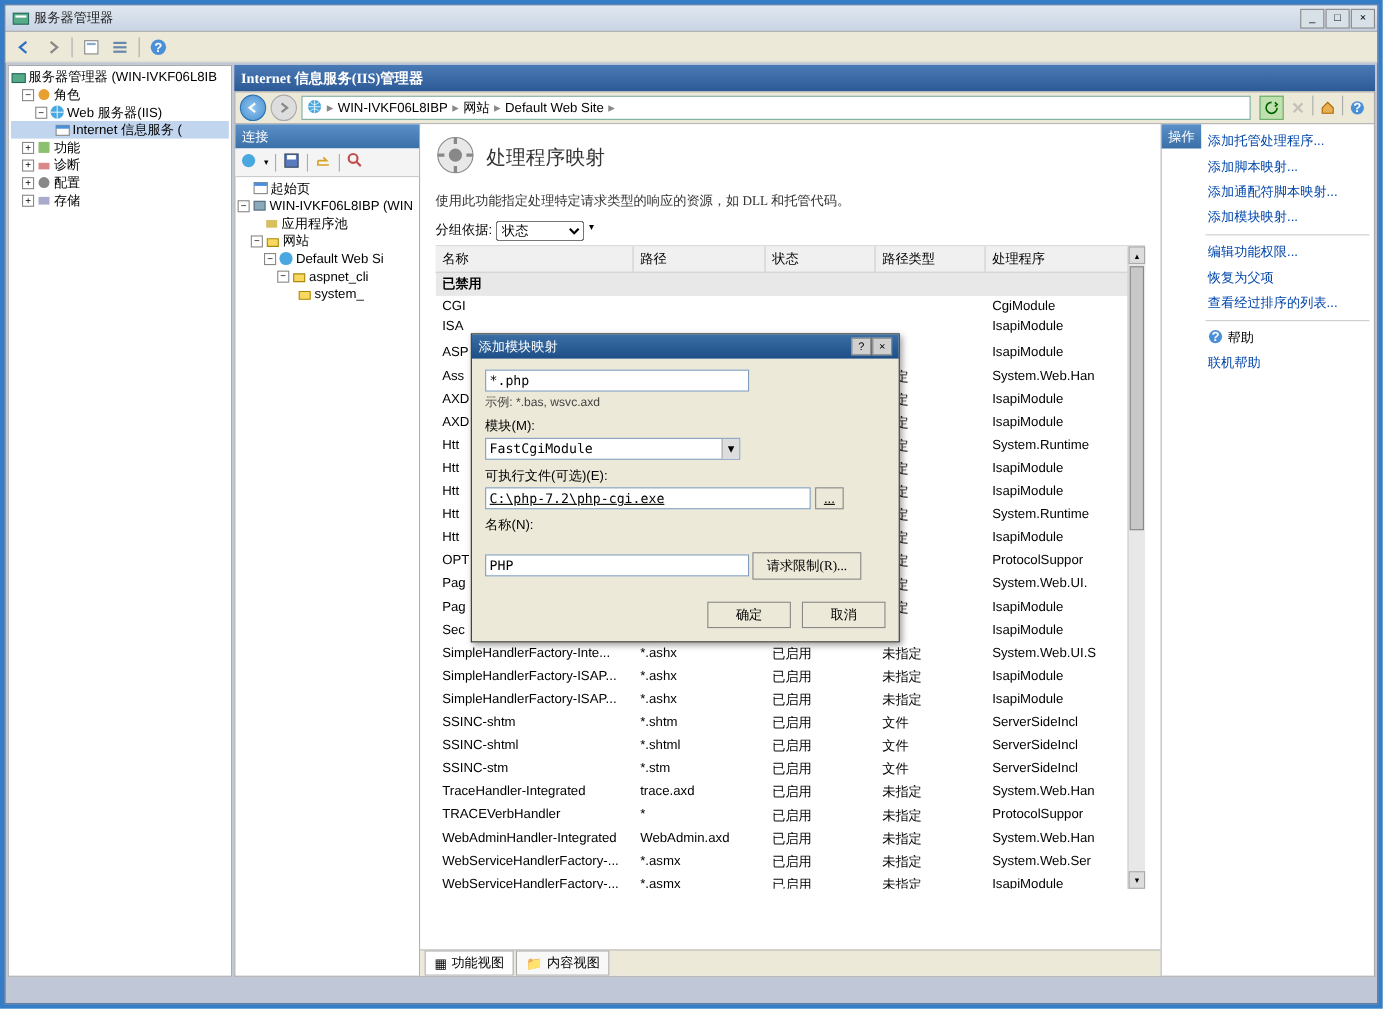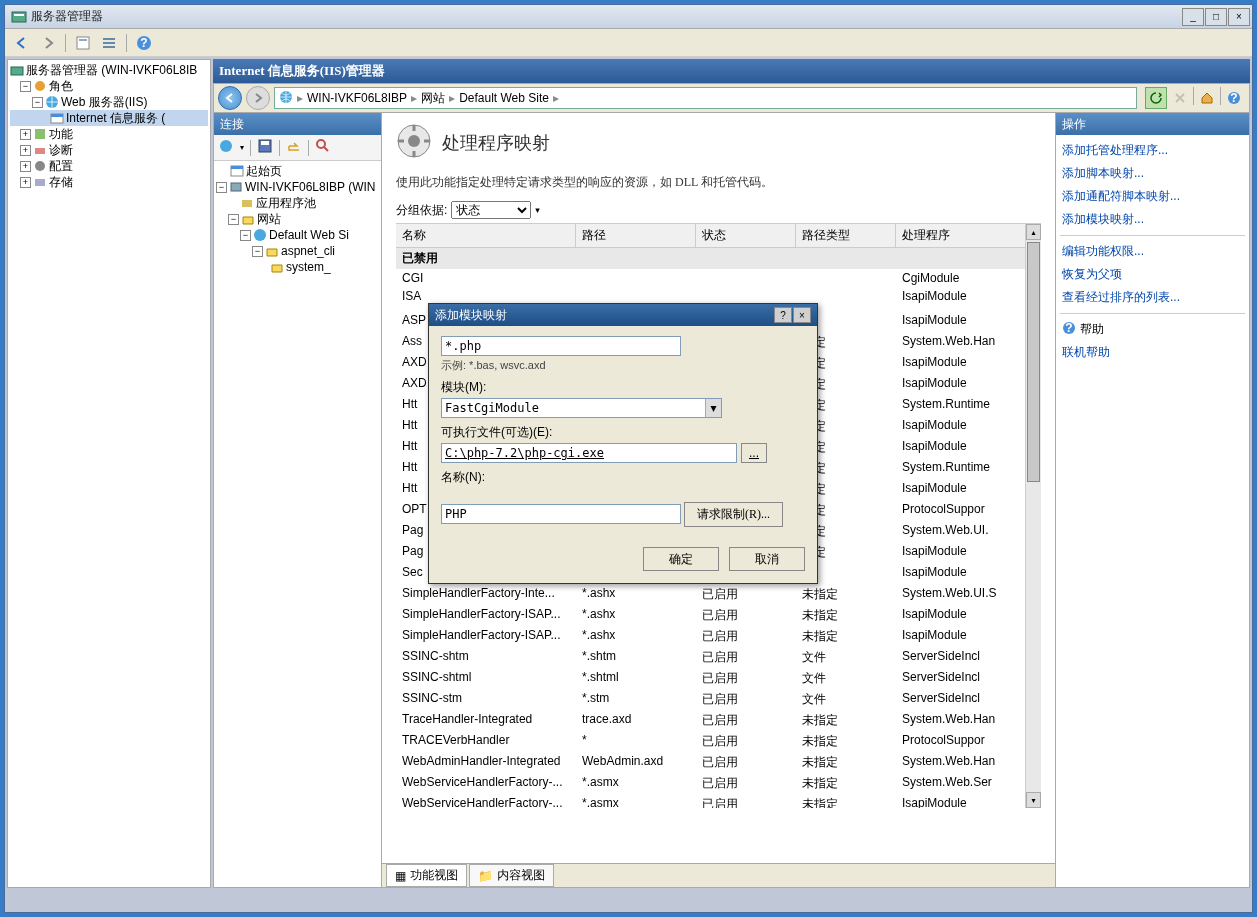--- a/index.html
+++ b/index.html
@@ -34,46 +34,46 @@
 .iis-body { flex: 1; display: flex; border: 1px solid #aaa; border-top: none; background: #fff; }
 .conn-pane { width: 168px; border-right: 1px solid #aaa; display: flex; flex-direction: column; }
 .pane-header { height: 22px; background: linear-gradient(#5a8fc7,#3a6fa7); color: #fff; display: flex; align-items: center; padding: 0 6px; font-size:12px;}
 .conn-toolbar { height: 26px; border-bottom: 1px solid #ccc; display: flex; align-items: center; padding: 0 4px; gap:6px; background:#f4f4f4;}
 .conn-tree { flex:1; padding:2px; font-family: SimSun, monospace; font-size:12px; line-height:16px; white-space:nowrap; overflow:hidden;}
 .center-pane { flex: 1; display: flex; flex-direction: column; position: relative; overflow:hidden;}
 .center-content { flex:1; padding: 10px 14px; overflow:hidden; background:#fff; position:relative;}
 .feature-title { display:flex; align-items:center; gap:10px; }
 .feature-title h2 { font-size: 18px; color:#333; font-weight:normal;}
 .feature-desc { margin: 12px 0 10px 0; color:#333; font-family: SimSun;}
-.group-row { display:flex; align-items:center; gap:4px; margin-bottom:4px;}
+.group-row { display:flex; gap:4px; margin-bottom:4px;}
 .group-row select { font-family: SimSun; font-size:12px; width:80px;}
 .grid { border-top:1px solid #ccc; }
 .grid-head { display:flex; background:#f0f0f0; border-bottom:1px solid #ccc;}
 .grid-head div { padding:3px 6px; border-right:1px solid #ccc; font-family:SimSun;}
 .col-name{width:180px;} .col-path{width:120px;} .col-state{width:100px;} .col-ptype{width:100px;} .col-handler{flex:1;}
 .grid-body { font-family: monospace; font-size:12px; position:relative;}
 .grid-section { background:#e8e8e8; padding:2px 6px; font-family:SimSun; font-weight:bold;}
 .grid-row { display:flex; padding:1px 0;}
 .grid-row div { padding:1px 6px; overflow:hidden; text-overflow:ellipsis; white-space:nowrap;}
 .tabs-bottom { height:24px; border-top:1px solid #aaa; background:#ece9d8; display:flex; align-items:center; padding:0 4px; gap:2px;}
 .tab-btn { padding:2px 8px; border:1px solid #aaa; background:#f8f8f8; font-family:SimSun; display:flex;align-items:center;gap:4px;}
-.actions-pane { width:194px; border-left:1px solid #aaa; display:flex; flex-direction:column;}
+.actions-pane { width:194px; border-left:1px solid #aaa; display:flex; flex-direction:row;}
 .actions-body { flex:1; padding:4px; font-family:SimSun; font-size:12px;}
 .action-link { color:#0046aa; padding:3px 2px; cursor:pointer;}
 .action-sep { border-top:1px solid #ccc; margin:4px 0;}
 .action-head { display:flex;align-items:center;gap:4px;padding:3px 2px;}
 
 .modal { position:absolute; left:428px; top:303px; width:390px; background:#ece9d8; border:1px solid #333; box-shadow:2px 2px 6px rgba(0,0,0,0.4); z-index:100;}
 .modal-title { height:22px; background:linear-gradient(#3a6ea5,#1e4e87); color:#fff; display:flex; align-items:center; padding:0 6px; justify-content:space-between; font-family:SimSun;}
 .modal-title-btns{display:flex;gap:1px;}
 .modal-title-btn{width:18px;height:16px;background:#d0d0d0;border:1px solid #888;display:flex;align-items:center;justify-content:center;font-size:10px;color:#000;}
 .modal-body { padding:10px 12px; font-family:SimSun;}
 .modal-body label{display:block;margin-top:6px;margin-bottom:2px;}
 .modal-body input[type=text]{width:240px;height:20px;border:1px solid #7f9db9;padding:1px 3px;font-family:monospace;font-size:12px;background:#fff;}
-.modal-body .combo{width:281px;height:20px;border:1px solid #7f9db9;display:flex;align-items:center;background:#fff;}
+.modal-body .combo{width:232px;height:20px;border:1px solid #7f9db9;display:flex;align-items:center;background:#fff;}
 .modal-body .combo span{flex:1;padding:0 3px;font-family:monospace;}
 .modal-body .combo-btn{width:16px;height:18px;background:#ddd;border-left:1px solid #aaa;display:flex;align-items:center;justify-content:center;}
 .hint{color:#444;font-size:11px;margin-top:2px;}
 .exe-row{display:flex;align-items:center;gap:4px;text-decoration:underline;}
 .exe-row input{flex:0 0 296px;width:296px;}
 .browse-btn{width:26px;height:20px;border:1px solid #888;background:#ece9d8;display:flex;align-items:center;justify-content:center;}
 .req-btn{margin-top:14px;padding:3px 12px;border:1px solid #888;background:#ece9d8;font-family:SimSun;}
 .modal-footer{display:flex;justify-content:flex-end;gap:10px;padding:10px 12px 12px 12px;}
 .modal-footer button{width:76px;height:24px;border:1px solid #888;background:#ece9d8;font-family:SimSun;}
 .scrollbar-v{position:absolute;right:0;top:0;bottom:0;width:16px;background:#e8e8e8;border-left:1px solid #ccc;}

